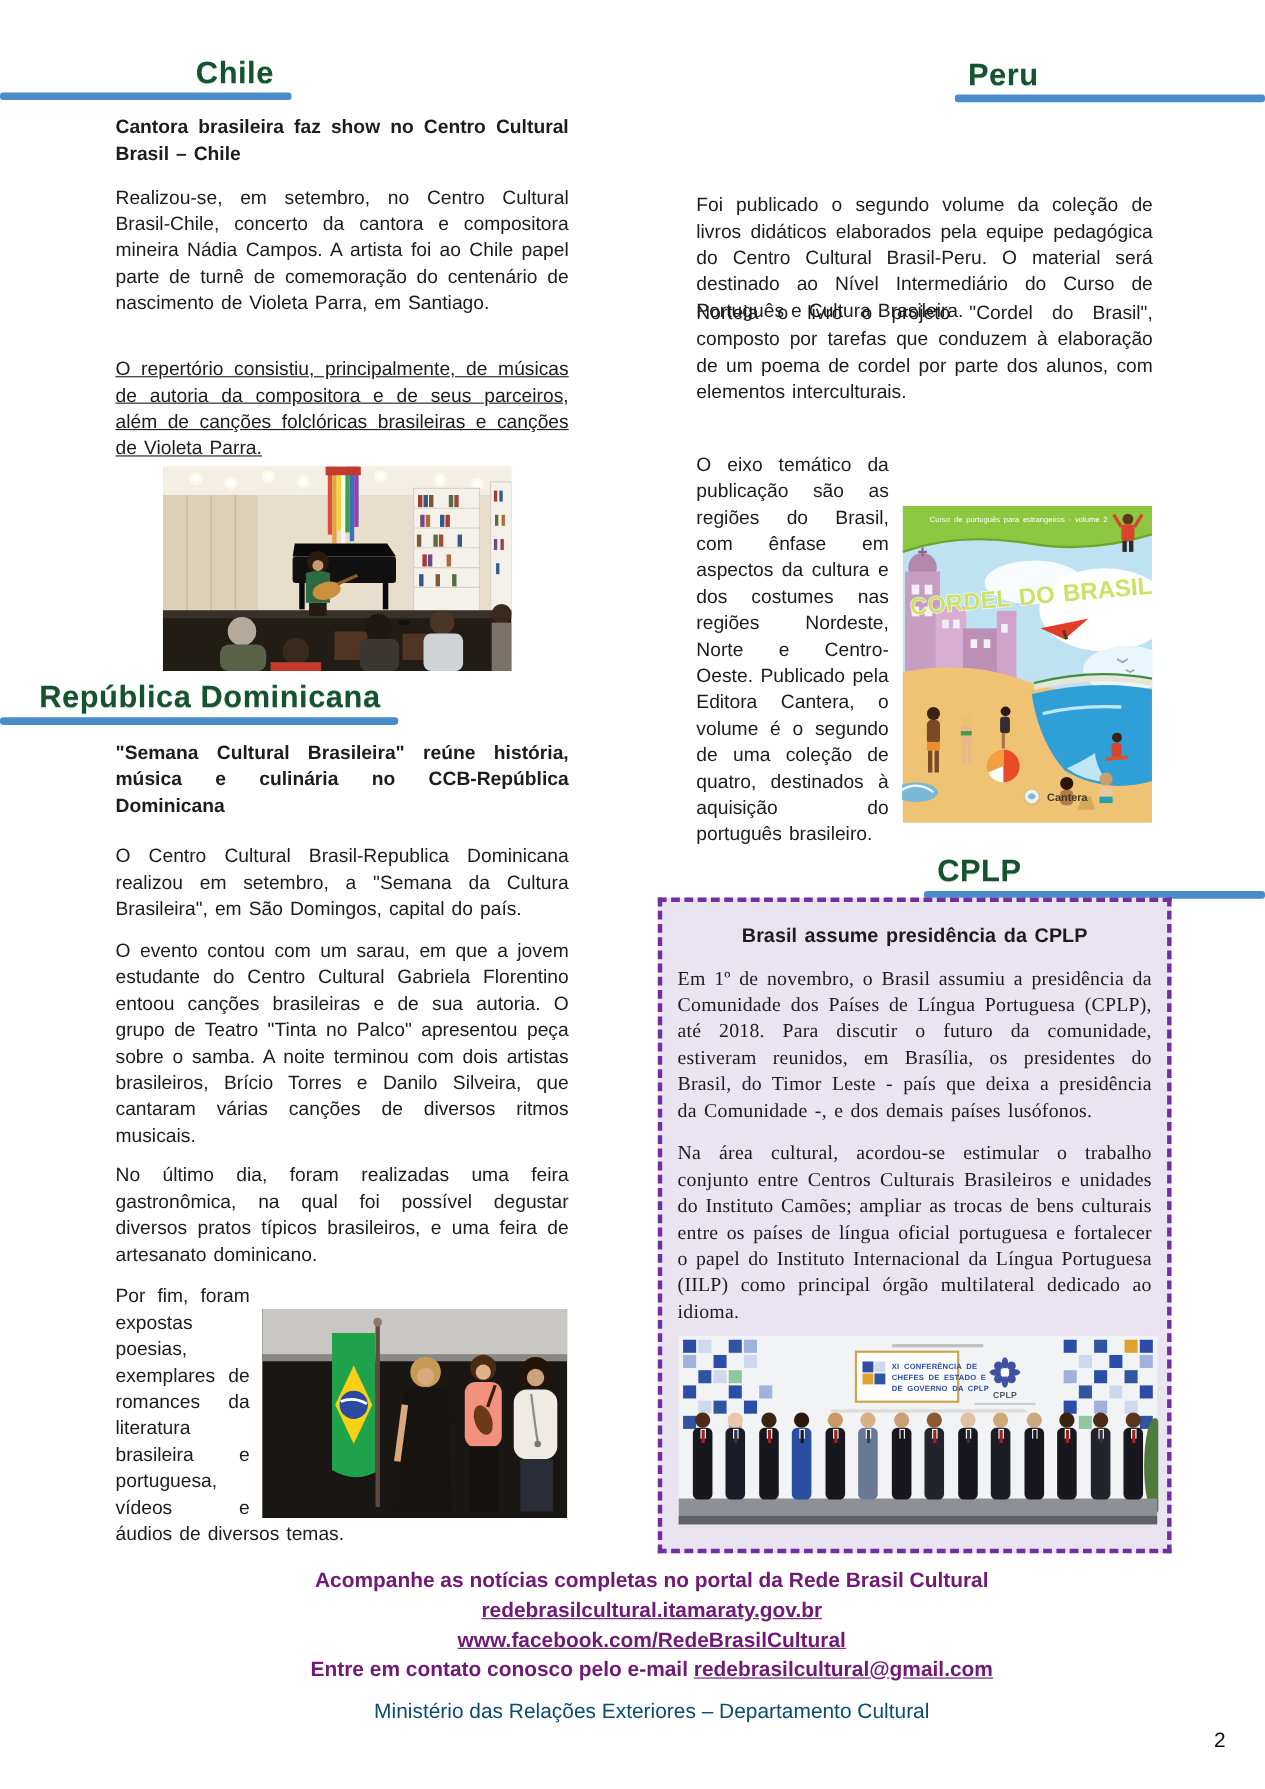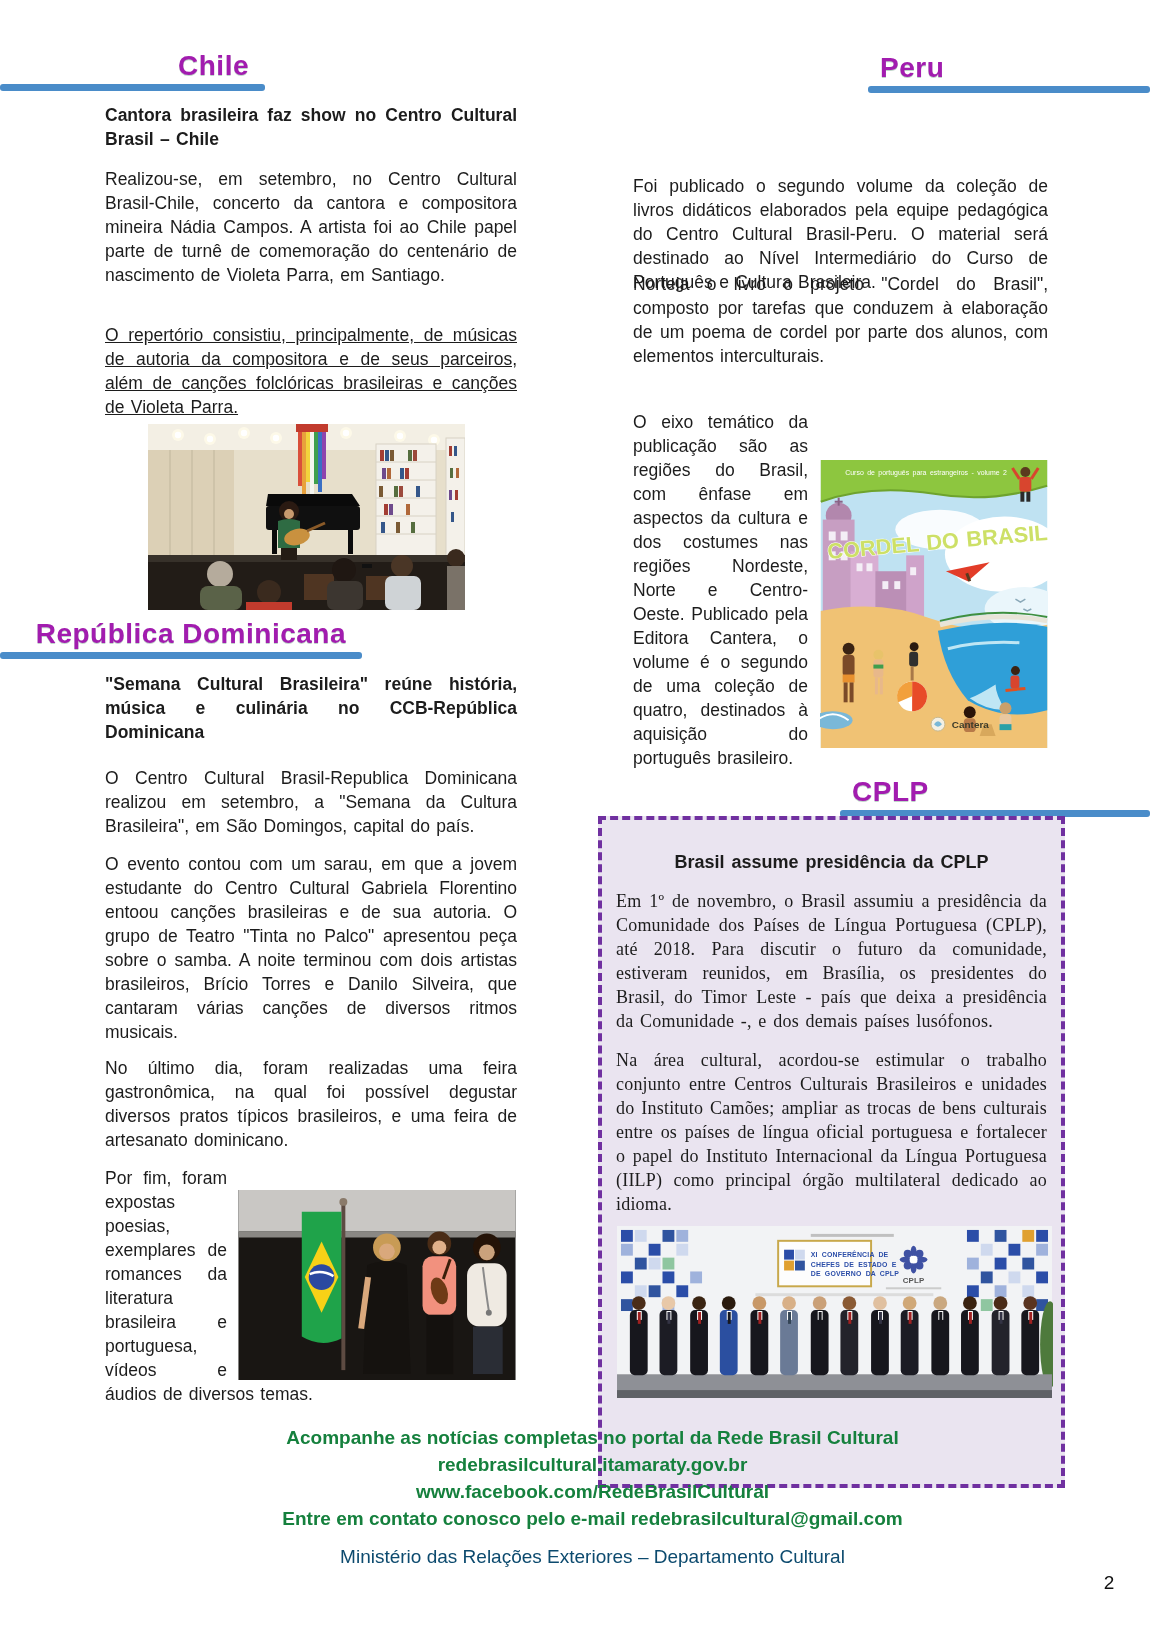--- a/index.html
+++ b/index.html
@@ -4,21 +4,21 @@
 <style>
   html,body{margin:0;padding:0;background:#888;}
   .page{
     position:relative;width:1150px;height:1626px;margin:0 auto;
     background:#ffffff;overflow:hidden;
     font-family:"Liberation Sans",sans-serif;color:#1c1c1c;
   }
   
   .sec-head{position:absolute;}
   .sec-head .t{
-    font-size:28px;font-weight:bold;color:#a21caf;
+    font-size:28px;font-weight:bold;color:#14532d;
     text-shadow:0 1px 0 rgba(0,90,40,.25);
     letter-spacing:.5px;line-height:32px;
   }
   .sec-head .bar{height:7px;background:#4a8cc9;border-radius:3px;margin-top:2px;}
   .al-r .t{text-align:right;padding-right:16px;}
   .al-l .t{text-align:left;padding-left:12px;}
   
   .blk{
     position:absolute;left:105px;width:412px;
     font-size:17.5px;line-height:24px;text-align:justify;word-spacing:1.5px;
@@ -27,36 +27,36 @@
   .blk p{margin:0;}
   .btitle{font-weight:bold;}
   
   .fig{position:absolute;}
   .fig svg{display:block;}
   .float-fig{float:right;margin-left:10px;}
   .float-fig svg{display:block;}
   .clearfix::after{content:"";display:block;clear:both;}
   
   .cplp-box{
-    position:absolute;left:598px;top:816px;width:467px;height:672px;
+    position:absolute;left:598px;top:816px;width:467px;height:596px;
     box-sizing:border-box;background:#eae4f0;border:4px dashed #7030a0;
-    padding:24px 14px;overflow:hidden;
+    padding:12px 14px;overflow:hidden;
     font-size:18px;line-height:24px;text-align:justify;word-spacing:2px;letter-spacing:.2px;
   }
   .cplp-box .box-title{
     text-align:center;font-weight:bold;margin:6px 0 0 0;letter-spacing:0;
   }
   .cplp-box p{margin:15px 0 0 0;font-family:Liberation Serif, serif;}
   
   .footer-links{
     position:absolute;left:35px;top:1424px;width:1115px;text-align:center;
-    font-size:19px;font-weight:bold;line-height:27px;color:#15803d;
+    font-size:19px;font-weight:bold;line-height:27px;color:#701a75;
   }
   .footer-links div{margin:0;}
-  .u{}
+  .u{text-decoration:underline;}
   .ministry{
     position:absolute;left:35px;top:1544px;width:1115px;text-align:center;
     font-size:19px;line-height:26px;color:#0c4a6e;
   }
   .page-number{
     position:absolute;left:1094px;top:1572px;width:30px;text-align:center;
     font-size:19px;color:#111;
   }
 </style>
 </head>

